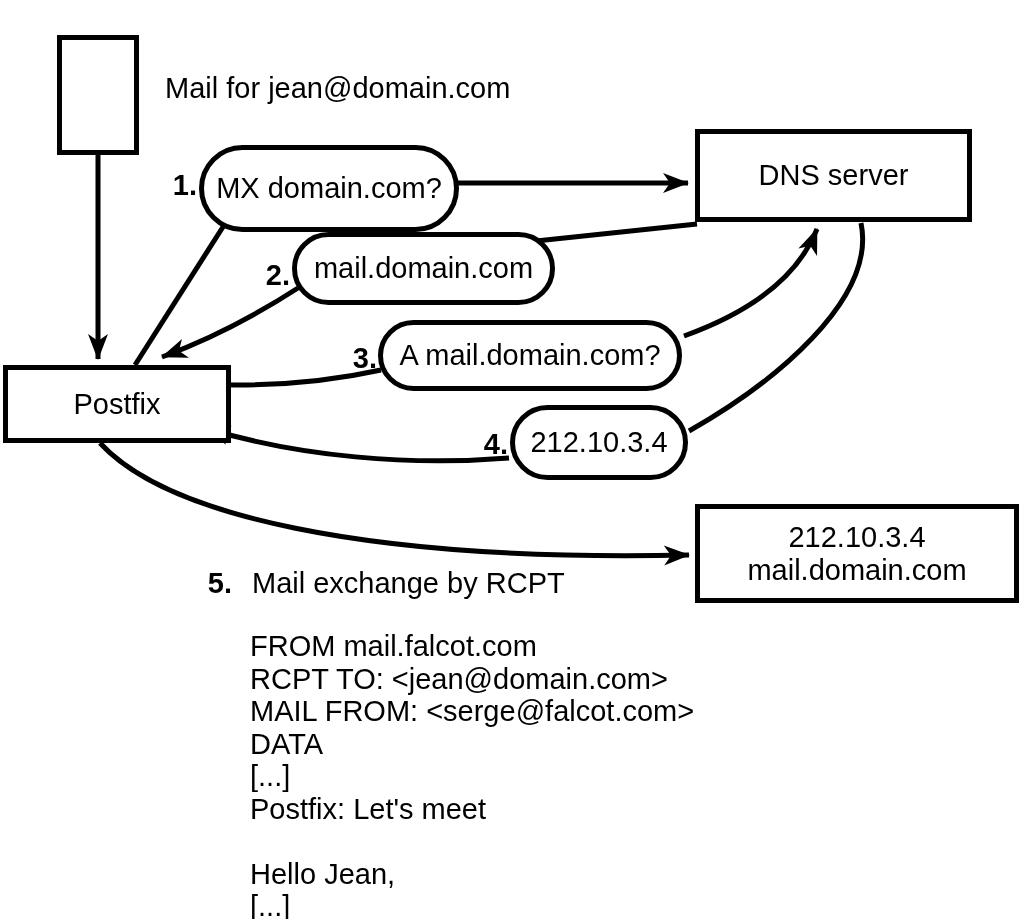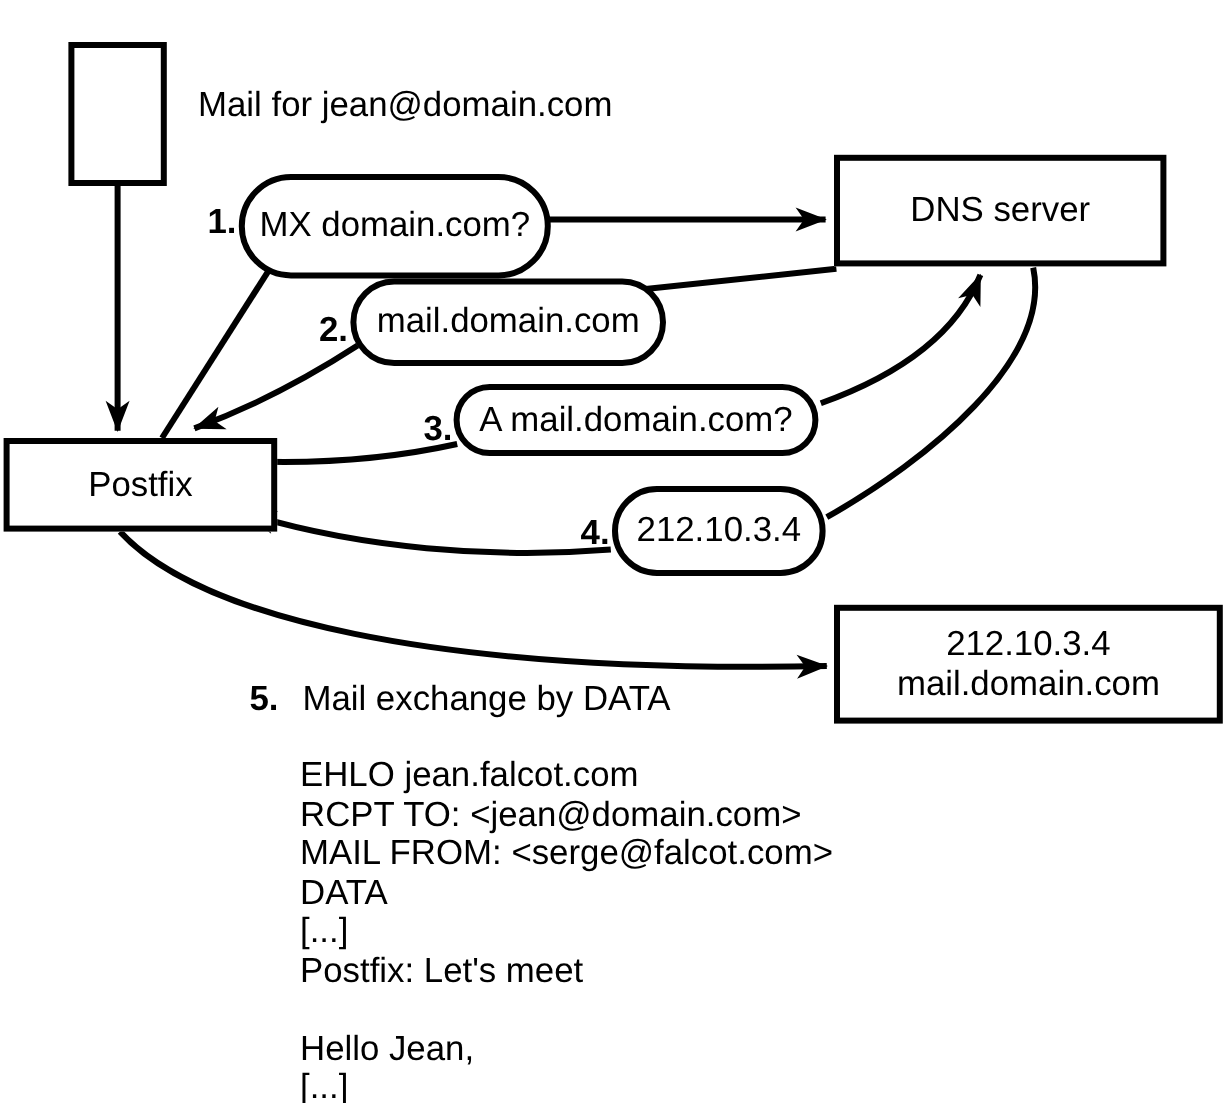--- a/index.html
+++ b/index.html
@@ -54,42 +54,42 @@
   </svg>
 
   <div class="node" style="left:57px;top:3px;width:82px;height:120px;"></div>
 
   <div class="lbl" style="left:165px;top:40px;">Mail for jean@domain.com</div>
 
   <div class="node pill" style="left:199px;top:113px;width:260px;height:87px;">MX domain.com?</div>
 
   <div class="node pill" style="left:292px;top:200px;width:263px;height:73px;">mail.domain.com</div>
 
-  <div class="node pill" style="left:378px;top:288px;width:304px;height:60px;">A mail.domain.com?</div>
+  <div class="node pill" style="left:378px;top:288px;width:304px;height:71px;">A mail.domain.com?</div>
 
   <div class="node pill" style="left:510px;top:373px;width:178px;height:75px;">212.10.3.4</div>
 
   <div class="node" style="left:3px;top:333px;width:228px;height:78px;">Postfix</div>
 
   <div class="node" style="left:695px;top:97px;width:277px;height:93px;">DNS server</div>
 
   <div class="node twoline" style="left:695px;top:472px;width:324px;height:99px;">
     <div>212.10.3.4</div>
     <div>mail.domain.com</div>
   </div>
 
   <div class="num" style="left:137px;top:137px;width:60px;">1.</div>
   <div class="num" style="left:230px;top:227px;width:60px;">2.</div>
   <div class="num" style="left:317px;top:310px;width:60px;">3.</div>
   <div class="num" style="left:448px;top:396px;width:60px;">4.</div>
   <div class="num" style="left:172px;top:535px;width:60px;">5.</div>
-  <div class="lbl" style="left:252px;top:535px;">Mail exchange by DATA</div>
+  <div class="lbl" style="left:252px;top:535px;">Mail exchange by RCPT</div>
 
   <div class="smtp">
-    <div class="smtp-line">EHLO jean.falcot.com</div>
+    <div class="smtp-line">FROM mail.falcot.com</div>
     <div class="smtp-line">RCPT TO: &lt;jean@domain.com&gt;</div>
     <div class="smtp-line">MAIL FROM: &lt;serge@falcot.com&gt;</div>
     <div class="smtp-line">DATA</div>
     <div class="smtp-line">[...]</div>
     <div class="smtp-line">Postfix: Let's meet</div>
     <div class="smtp-line"></div>
     <div class="smtp-line">Hello Jean,</div>
     <div class="smtp-line">[...]</div>
     <div class="smtp-line">.</div>
   </div>

